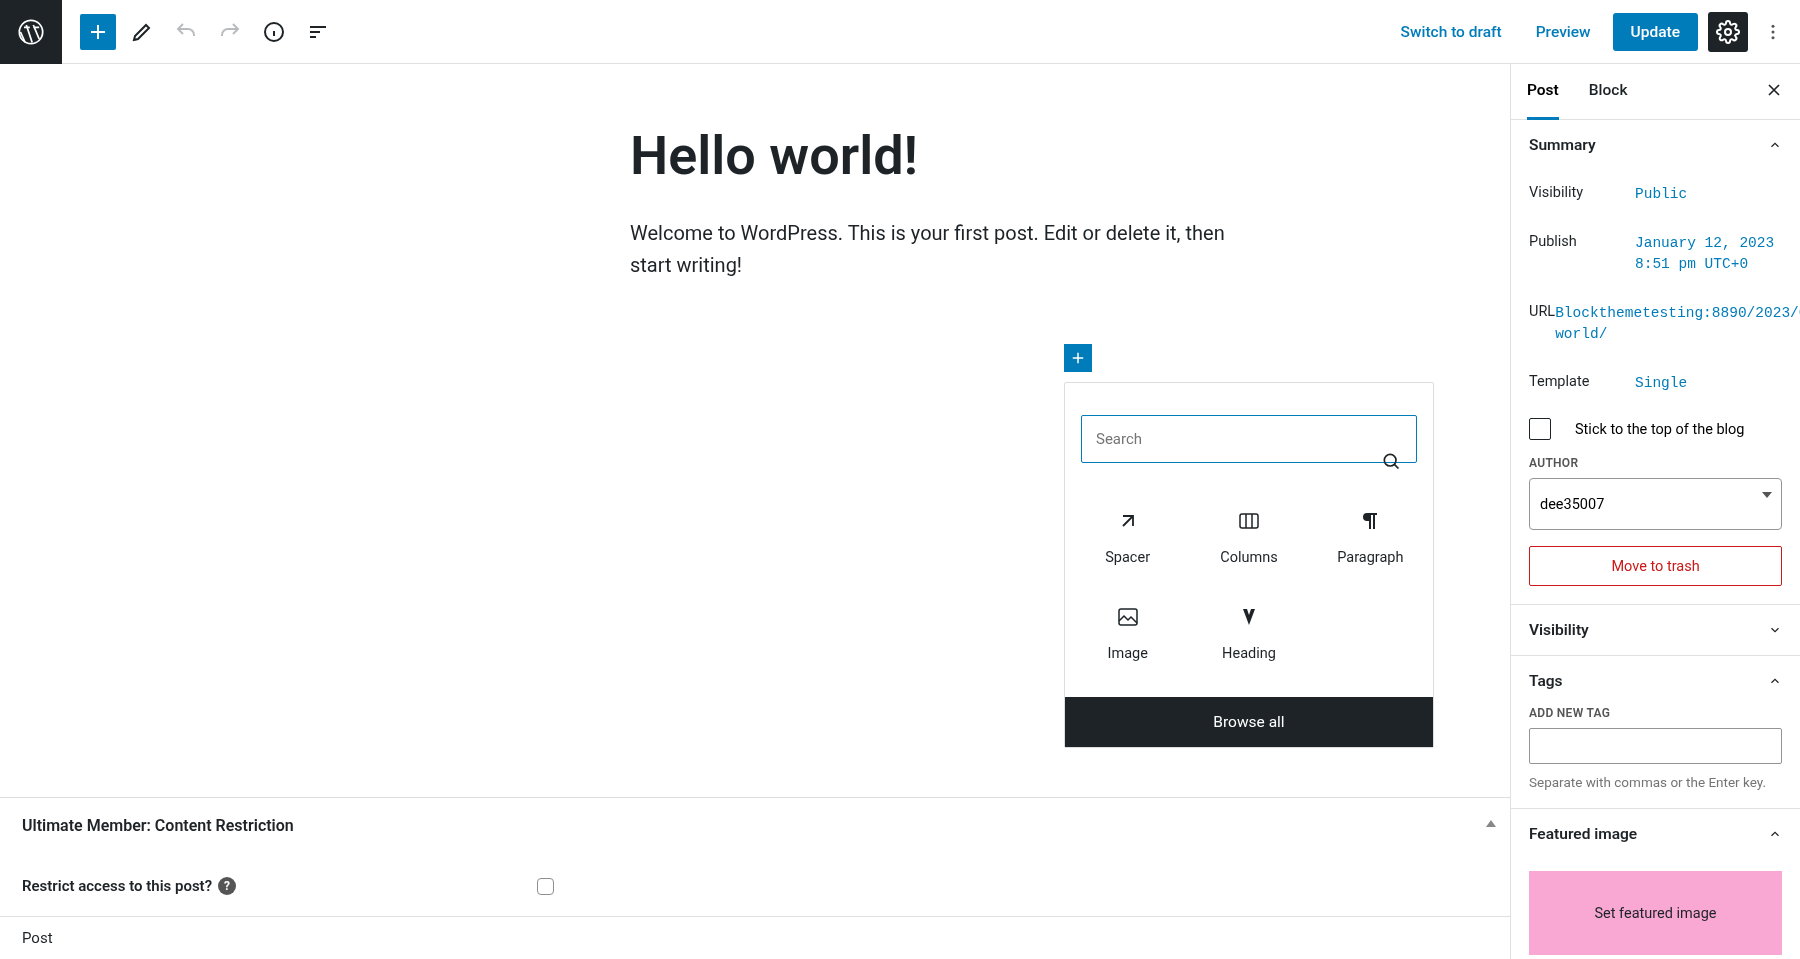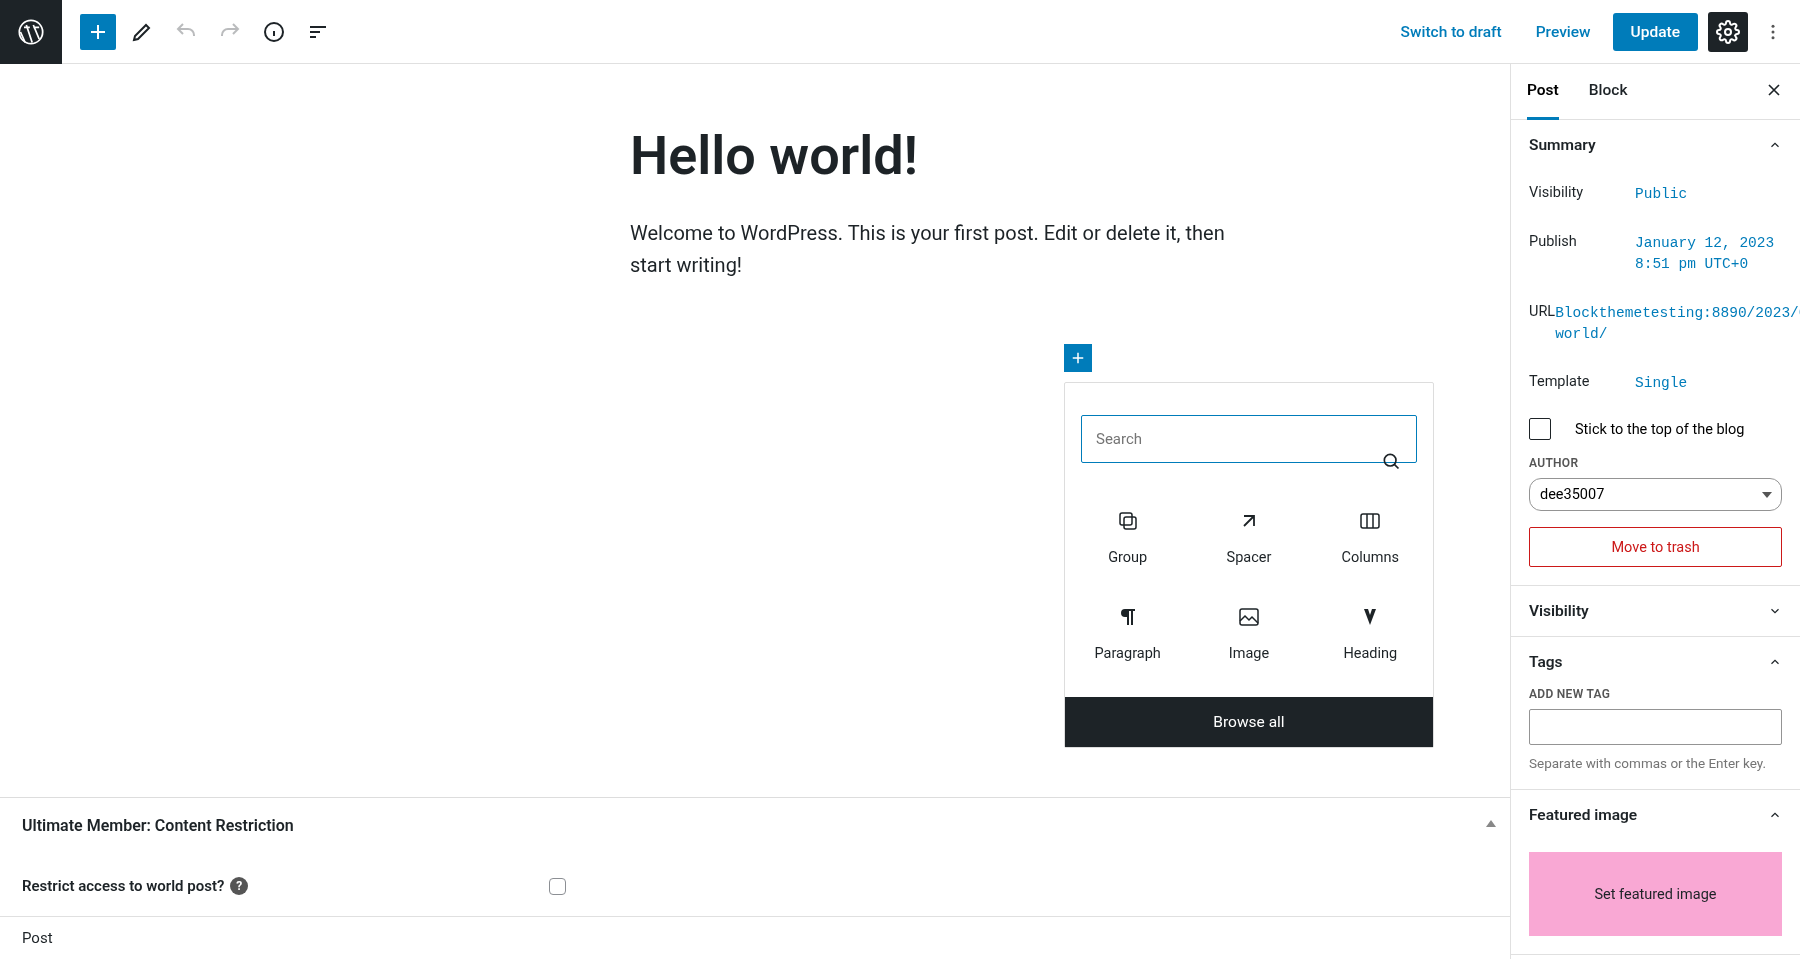--- a/index.html
+++ b/index.html
@@ -61,21 +61,21 @@
 .panel-header h4 { font-size: 15.5px; font-weight: 600; color: #1d2327; }
 .chev { width: 14px; height: 14px; }
 .panel-body { padding: 0 18px 18px 18px; }
 .field-row { display: flex; padding: 14px 0; font-size: 14.5px; }
 .field-label { width: 106px; color: #1d2327; }
 .field-value { color: #007cba; flex: 1; cursor: pointer; line-height: 1.45; font-family: Liberation Mono, monospace; }
 .cb-row { display: flex; align-items: center; gap: 24px; padding: 10px 0 16px 0; }
 .cb-box { width: 22px; height: 22px; border: 1.5px solid #1d2327; border-radius: 2px; }
 .tiny-label { font-size: 12px; text-transform: uppercase; color: #555; font-weight: 600; letter-spacing: 0.3px; margin-bottom: 8px; }
 .select-wrap { position: relative; }
-.author-select { width: 100%; height: 33px; border: 1px solid #949494; border-radius: 12px; padding: 0 10px; font-size: 14.5px; background: #fff; cursor: pointer; appearance: none; }
+.author-select { width: 100%; height: 52px; border: 1px solid #949494; border-radius: 4px; padding: 0 10px; font-size: 14.5px; background: #fff; cursor: pointer; appearance: none; }
 .select-wrap::after { content:''; position: absolute; right: 10px; top: 14px; width:0;height:0;border-left:5px solid transparent;border-right:5px solid transparent;border-top:6px solid #555; pointer-events:none; }
 .trash-btn { width: 100%; height: 40px; border: 1.5px solid #cc1818; color: #cc1818; background: #fff; font-size: 14.5px; border-radius: 2px; margin-top: 16px; cursor: pointer; }
 .tag-input { width: 100%; height: 36px; border: 1px solid #949494; border-radius: 2px; padding: 0 10px; font-size: 14px; }
 .hint { font-size: 13.5px; color: #757575; margin-top: 10px; }
 .feat-box { margin: 12px 18px 18px 18px; background: #f9a8d4; height: 84px; display: flex; align-items: center; justify-content: center; font-size: 14.5px; color: #1d2327; cursor: pointer; }
 </style>
 </head>
 <body>
 
 <div class="top-bar">
@@ -157,29 +157,20 @@
           <span class="inserter-search-icon">
             <svg width="20" height="20" viewBox="0 0 24 24" fill="none" stroke="#1d2327" stroke-width="2">
                 <circle cx="11" cy="11" r="7"></circle>
                 <path d="M21 21l-5-5"></path>
               </svg>
           </span>
         </div>
         <div class="inserter-grid">
           <div class="block-item">
             <div class="bicon">
-                <svg viewBox="0 0 24 24" fill="none" stroke="#1d2327" stroke-width="1.5">
-                  <rect x="4" y="4" width="12" height="12" rx="2"></rect>
-                  <rect x="8" y="8" width="12" height="12" rx="2"></rect>
-                </svg>
-              </div>
-            <span>Group</span>
-          </div>
-          <div class="block-item">
-            <div class="bicon">
                 <svg viewBox="0 0 24 24" fill="none" stroke="#1d2327" stroke-width="1.8">
                   <path d="M7 17L17 7M7 7h10v10"></path>
                 </svg>
               </div>
             <span>Spacer</span>
           </div>
           <div class="block-item">
             <div class="bicon">
                 <svg viewBox="0 0 24 24" fill="none" stroke="#1d2327" stroke-width="1.5">
                   <rect x="3" y="5" width="18" height="14" rx="2"></rect>
@@ -215,21 +206,21 @@
           </div>
         </div>
         <div class="browse-all">Browse all</div>
       </div>
     </div>
 
     <div class="meta-box">
       <h3>Ultimate Member: Content Restriction</h3>
       <div class="meta-collapse"></div>
       <div class="meta-row">
-        <label>Restrict access to world post?</label>
+        <label>Restrict access to this post?</label>
         <span class="help-icon">?</span>
         <div class="meta-cb"></div>
       </div>
     </div>
 
     <div class="footer-bar">
       <span>Post</span>
     </div>
   </div>
 

